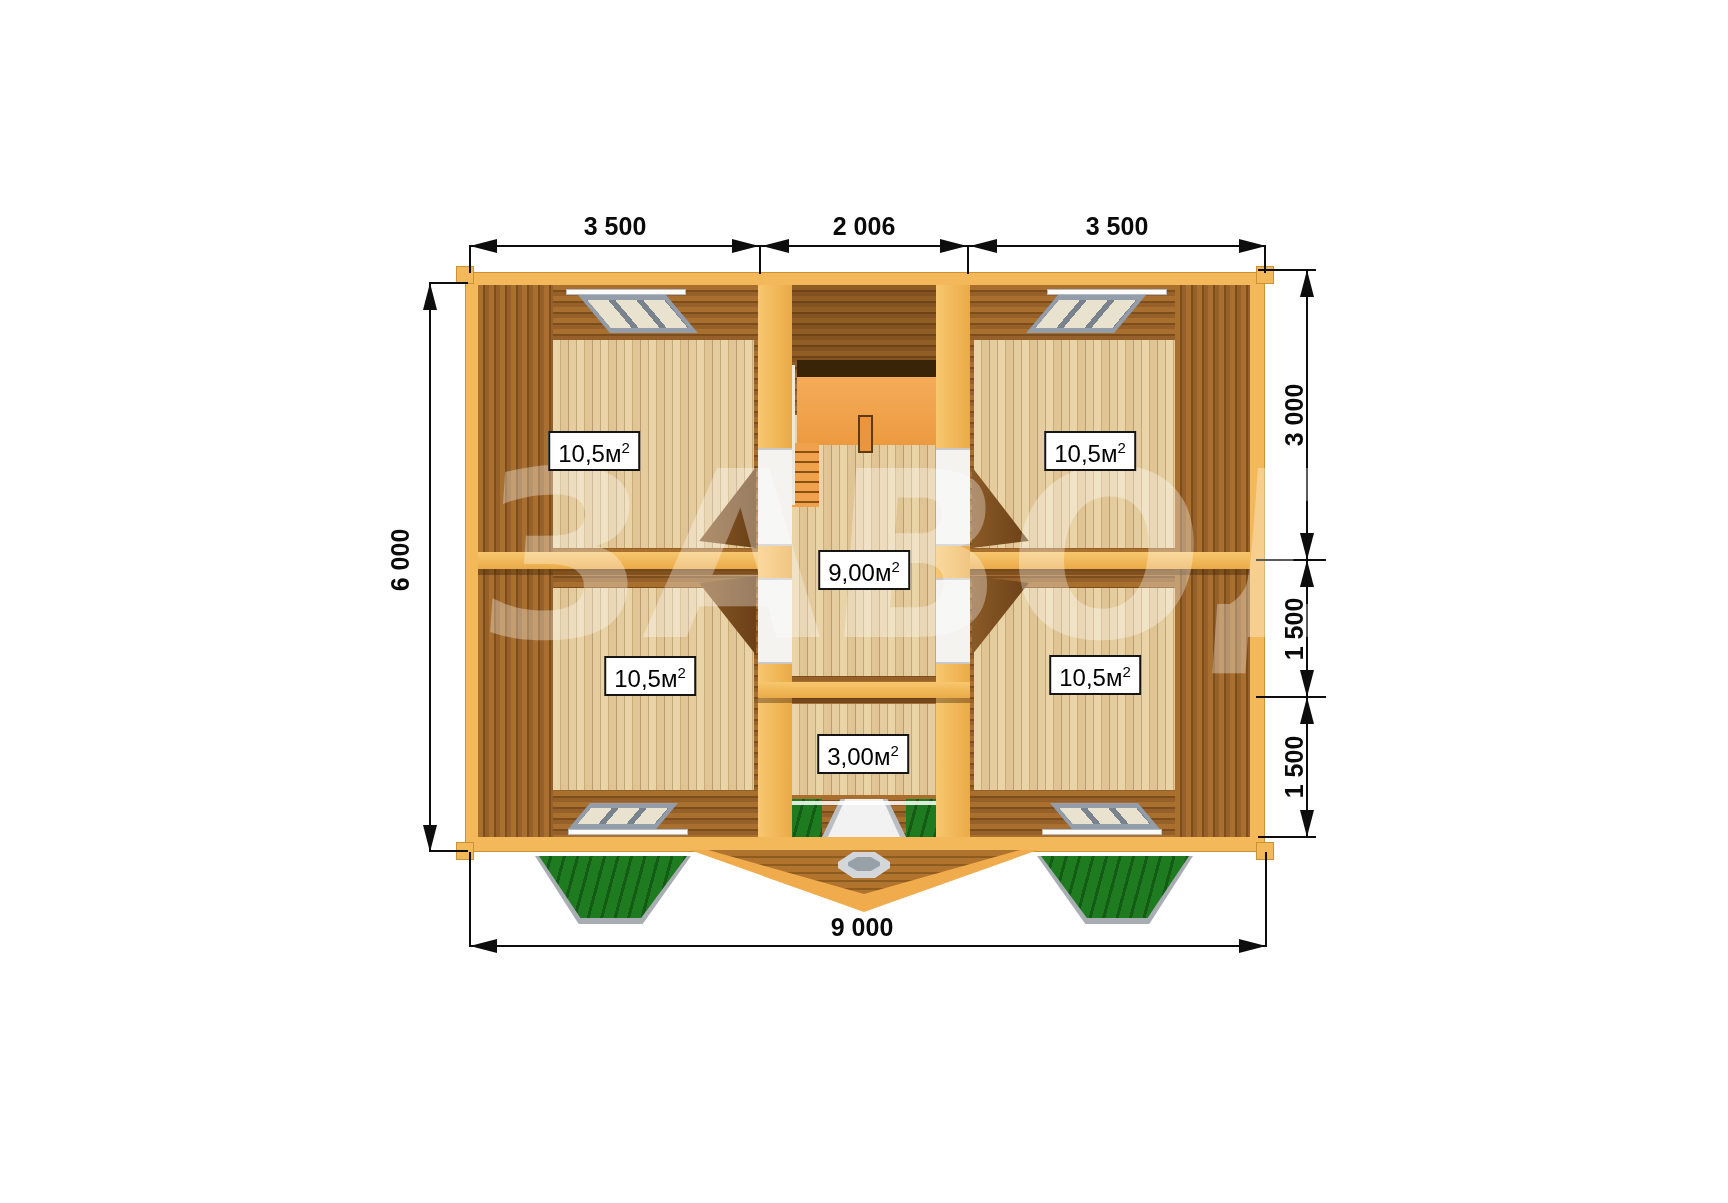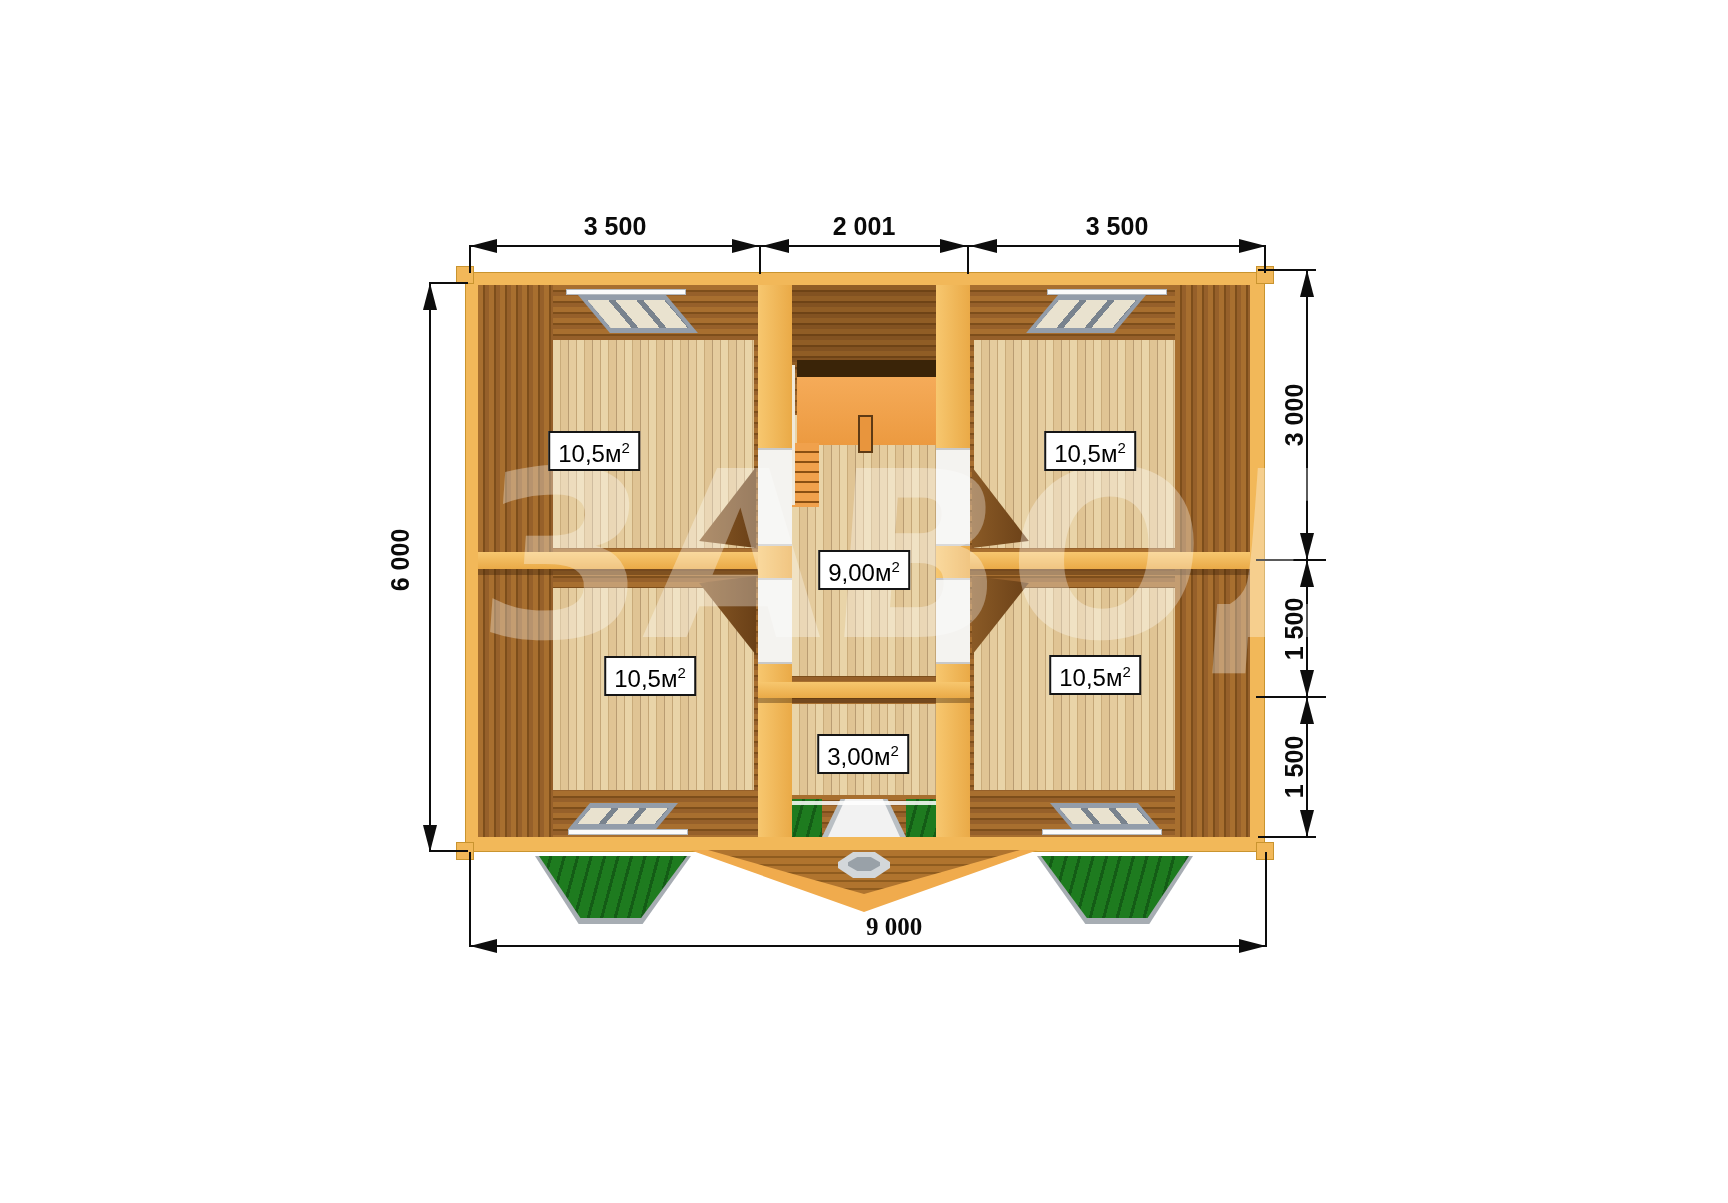--- a/index.html
+++ b/index.html
@@ -145,21 +145,21 @@
   <div class="dline" style="left:1264px;top:245px;width:2px;height:28px;"></div>
   <div class="dline" style="left:759px;top:246px;width:2px;height:28px;"></div>
   <div class="dline" style="left:967px;top:246px;width:2px;height:28px;"></div>
   <div class="ar ar-l" style="left:470px;top:239px;"></div>
   <div class="ar ar-r" style="left:732px;top:239px;"></div>
   <div class="ar ar-l" style="left:762px;top:239px;"></div>
   <div class="ar ar-r" style="left:940px;top:239px;"></div>
   <div class="ar ar-l" style="left:970px;top:239px;"></div>
   <div class="ar ar-r" style="left:1239px;top:239px;"></div>
   <div class="dim" style="left:555px;top:212px;width:120px;">3 500</div>
-  <div class="dim" style="left:804px;top:212px;width:120px;">2 001</div>
+  <div class="dim" style="left:804px;top:212px;width:120px;">2 006</div>
   <div class="dim" style="left:1057px;top:212px;width:120px;">3 500</div>
 
   <div class="dline" style="left:429px;top:283px;width:2px;height:569px;"></div>
   <div class="dline" style="left:429px;top:282px;width:39px;height:2px;"></div>
   <div class="dline" style="left:429px;top:850px;width:39px;height:2px;"></div>
   <div class="ar ar-u" style="left:423px;top:283px;"></div>
   <div class="ar ar-d" style="left:423px;top:825px;"></div>
   <div class="dim rot" style="left:345px;top:545px;">6 000</div>
 
   <div class="dline" style="left:1306px;top:270px;width:2px;height:567px;"></div>
@@ -175,17 +175,17 @@
   <div class="ar ar-d" style="left:1300px;top:810px;"></div>
   <div class="dim rot" style="left:1239px;top:400px;">3 000</div>
   <div class="dim rot" style="left:1239px;top:614px;">1 500</div>
   <div class="dim rot" style="left:1239px;top:752px;">1 500</div>
 
   <div class="dline" style="left:470px;top:945px;width:796px;height:2px;"></div>
   <div class="dline" style="left:469px;top:852px;width:2px;height:95px;"></div>
   <div class="dline" style="left:1265px;top:852px;width:2px;height:95px;"></div>
   <div class="ar ar-l" style="left:470px;top:939px;"></div>
   <div class="ar ar-r" style="left:1239px;top:939px;"></div>
-  <div class="dim" style="left:834px;top:913px;width:120px;font-family:Liberation Serif, serif;">9 000</div>
+  <div class="dim" style="left:802px;top:913px;width:120px;">9 000</div>
 
   <div id="watermark">ЗАВОД</div>
 
 </div>
 
 </body></html>

